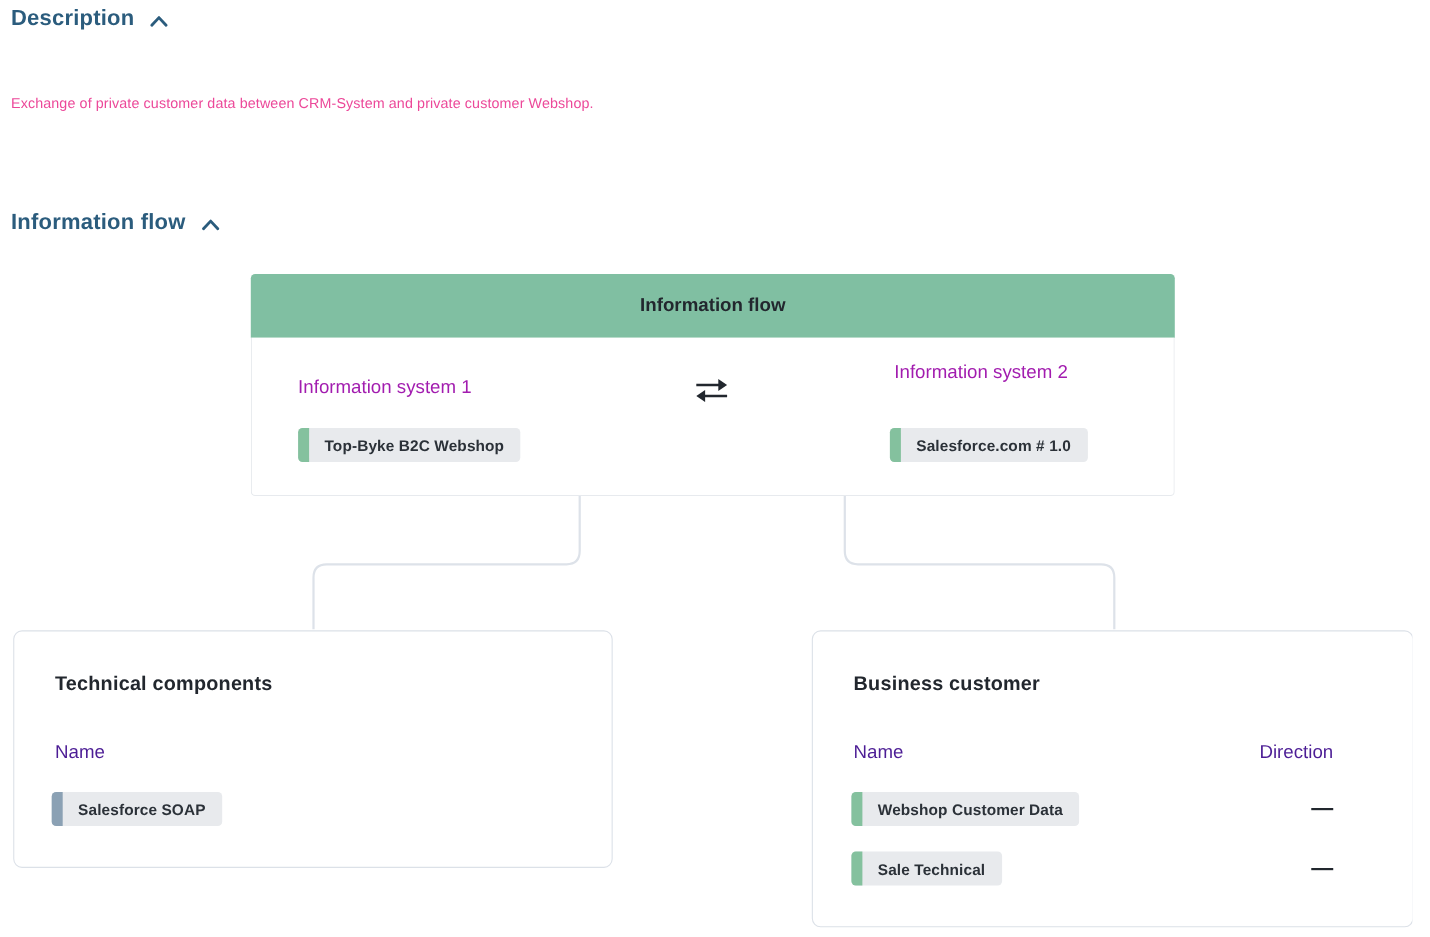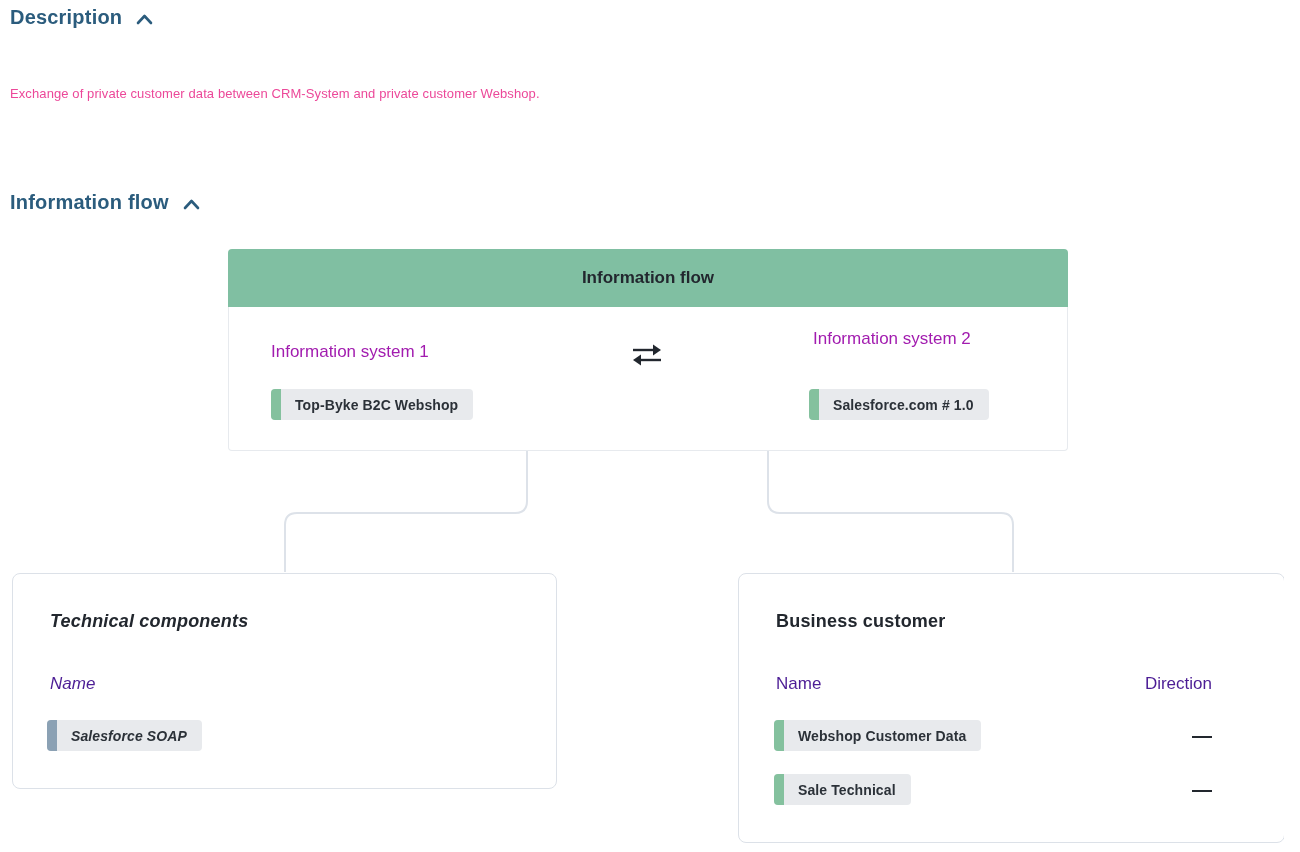--- a/index.html
+++ b/index.html
@@ -110,21 +110,21 @@
     pointer-events: none;
   }
 
   
   .panel-card {
     position: absolute;
     background: #ffffff;
     border: 1px solid #dce1e8;
     border-radius: 8px;
   }
-  #tech-card { left: 12px; top: 573px; width: 545px; height: 216px; font-style: italic; }
+  #tech-card { left: 12px; top: 573px; width: 545px; height: 216px; }
   #biz-card  { left: 738px; top: 573px; width: 547px; height: 270px; }
   .panel-title {
     position: absolute;
     left: 37px;
     top: 37px;
     font-size: 18px;
     font-weight: bold;
     color: #22272e;
     letter-spacing: 0.2px;
   }

